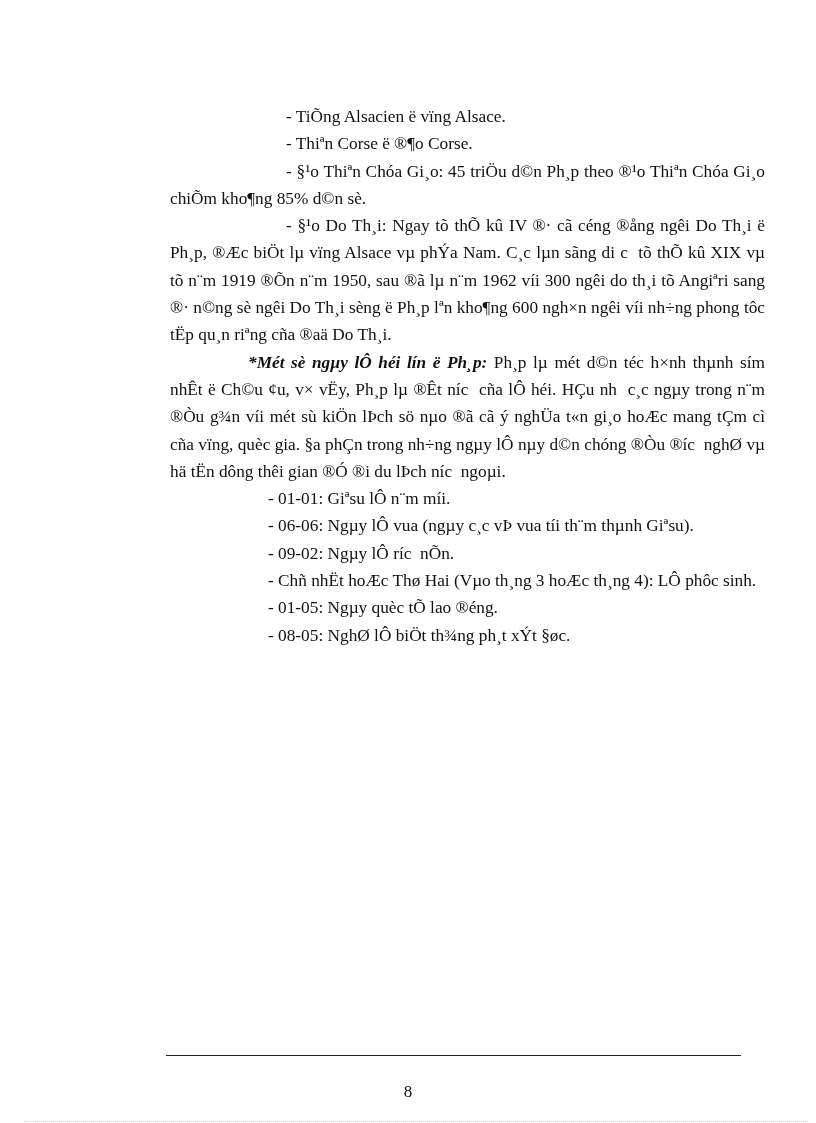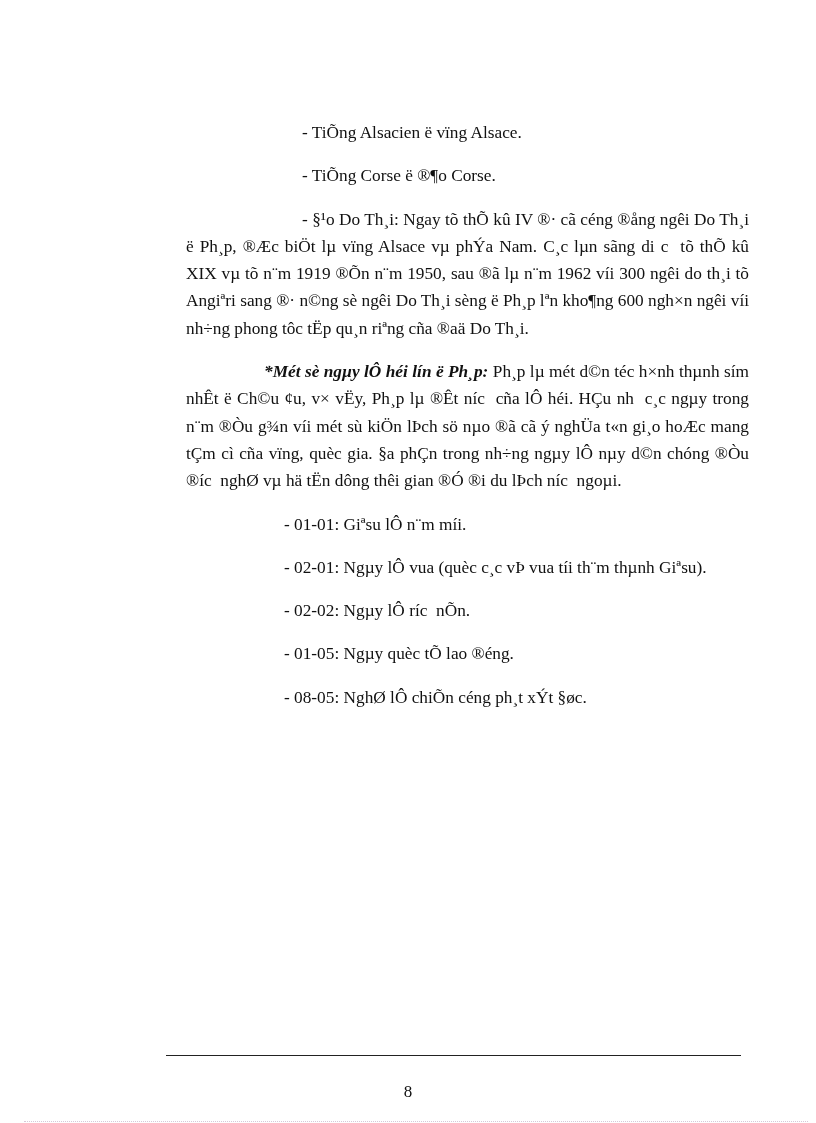--- a/index.html
+++ b/index.html
@@ -23,21 +23,21 @@
     }
     .content {
       position: absolute;
       left: 170px;
       top: 103px;
       width: 595px;
       font-size: 17.3px;
       line-height: 27.3px;
     }
     .p {
-      margin: 16px;
+      margin: 0;
       text-align: justify;
     }
     .ind-bullet { text-indent: 116px; }
     .ind-date { padding-left: 0; text-indent: 98px; }
     .ind-heading { text-indent: 78px; }
     .bold { font-weight: normal; }
     .bi { font-weight: bold; font-style: italic; }
     .footer-rule {
       position: absolute;
       left: 166px;
@@ -67,46 +67,52 @@
 </head>
 <body>
 
 <div class="page">
   <div class="content">
 
     <p class="p ind-bullet">
       <span>- TiÕng Alsacien ë vïng Alsace.</span>
     </p>
     <p class="p ind-bullet">
-      <span>- TiÕng Corse ë ®¶o Corse.</span>
+      <span>- Thiªn Corse ë ®¶o Corse.</span>
     </p>
 
 
+    <p class="p ind-bullet">
+      <span>- §¹o Thiªn Chóa Gi¸o: 45 triÖu d©n Ph¸p theo ®¹o Thiªn Chóa Gi¸o chiÕm kho¶ng 85% d©n sè.</span>
+    </p>
     <p class="p ind-bullet">
       <span>- §¹o Do Th¸i: Ngay tõ thÕ kû IV ®· cã céng ®ång ngêi Do Th¸i ë Ph¸p, ®Æc biÖt lµ vïng Alsace vµ phÝa Nam. C¸c lµn sãng di c&nbsp; tõ thÕ kû XIX vµ tõ n¨m 1919 ®Õn n¨m 1950, sau ®ã lµ n¨m 1962 víi 300 ngêi do th¸i tõ Angiªri sang ®· n©ng sè ngêi Do Th¸i sèng ë Ph¸p lªn kho¶ng 600 ngh×n ngêi víi nh÷ng phong tôc tËp qu¸n riªng cña ®aä Do Th¸i.</span>
     </p>
 
     <p class="p ind-heading">
       <span class="bi">*Mét sè ngµy lÔ héi lín ë Ph¸p:</span><span> Ph¸p lµ mét d©n téc h×nh thµnh sím nhÊt ë Ch©u ¢u, v× vËy, Ph¸p lµ ®Êt níc&nbsp; cña lÔ héi. HÇu nh&nbsp; c¸c ngµy trong n¨m ®Òu g¾n víi mét sù kiÖn lÞch sö nµo ®ã cã ý nghÜa t«n gi¸o hoÆc mang tÇm cì cña vïng, quèc gia. §a phÇn trong nh÷ng ngµy lÔ nµy d©n chóng ®Òu ®íc&nbsp; nghØ vµ hä tËn dông thêi gian ®Ó ®i du lÞch níc&nbsp; ngoµi.</span>
     </p>
 
     <p class="p ind-date">
       <span>- </span><span class="bold">01-01</span><span>: Giªsu lÔ n¨m míi.</span>
     </p>
     <p class="p ind-date">
-      <span>- </span><span class="bold">02-01</span><span>: Ngµy lÔ vua (quèc c¸c vÞ vua tíi th¨m thµnh Giªsu).</span>
+      <span>- </span><span class="bold">06-06</span><span>: Ngµy lÔ vua (ngµy c¸c vÞ vua tíi th¨m thµnh Giªsu).</span>
     </p>
     <p class="p ind-date">
-      <span>- </span><span class="bold">02-02</span><span>: Ngµy lÔ ríc&nbsp; nÕn.</span>
+      <span>- </span><span class="bold">09-02</span><span>: Ngµy lÔ ríc&nbsp; nÕn.</span>
+    </p>
+    <p class="p ind-date">
+      <span>- </span><span class="bold">Chñ nhËt hoÆc Thø Hai (Vµo th¸ng 3 hoÆc th¸ng 4):</span><span> LÔ phôc sinh.</span>
     </p>
     <p class="p ind-date">
       <span>- </span><span class="bold">01-05:</span><span> Ngµy quèc tÕ lao ®éng.</span>
     </p>
     <p class="p ind-date">
-      <span>- </span><span class="bold">08-05:</span><span> NghØ lÔ chiÕn céng ph¸t xÝt §øc.</span>
+      <span>- </span><span class="bold">08-05:</span><span> NghØ lÔ biÖt th¾ng ph¸t xÝt §øc.</span>
     </p>
 
   </div>
 
   <div class="footer-rule"></div>
   <div class="page-number">8</div>
   <div class="page-edge"></div>
 </div>
 
 </body></html>

